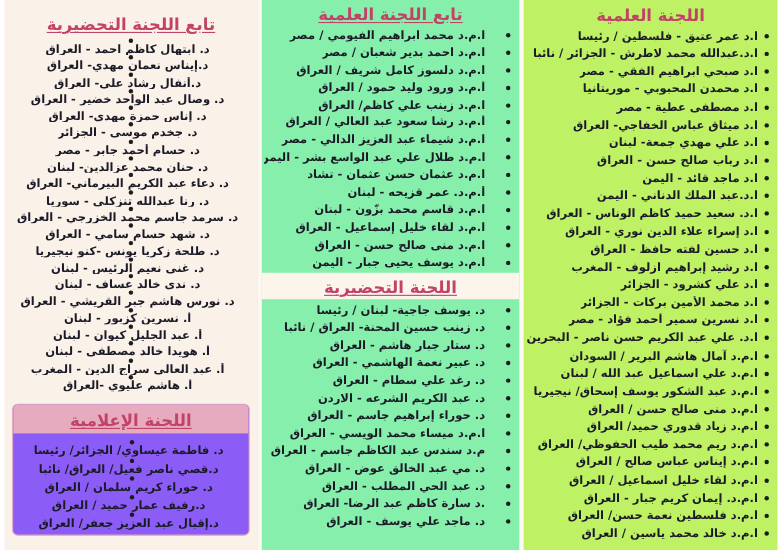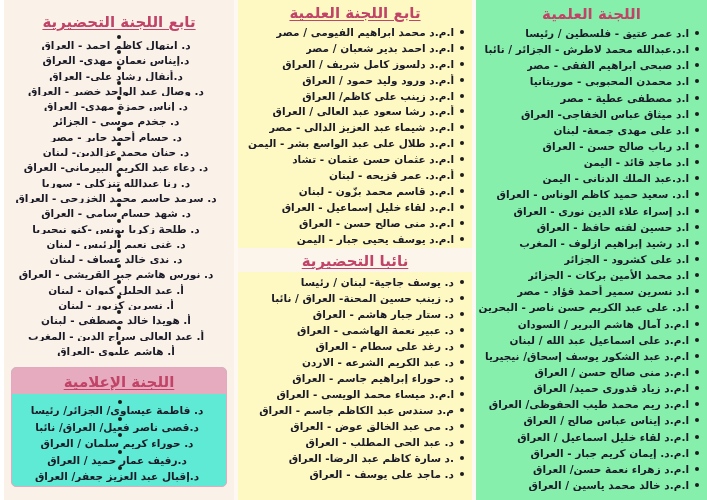--- a/index.html
+++ b/index.html
@@ -5,54 +5,54 @@
   html,body{margin:0;padding:0;}
   body{
     width:707px;height:500px;overflow:hidden;
     font-family:"DejaVu Sans",sans-serif;
     font-weight:bold;
     -webkit-font-smoothing:antialiased;
   }
   .page{display:flex;flex-direction:row;direction:rtl;width:707px;height:500px;}
   .col{box-sizing:border-box;overflow:hidden;position:relative;}
   
-  .col-science{width:235px;background:#86efac;border-left:4px solid #fdf8f1;}
-  .col-mid{width:238px;background:#fef9c3;border-left:4px solid #fdf8f1;}
+  .col-science{width:235px;background:#bef264;border-left:4px solid #fdf8f1;}
+  .col-mid{width:238px;background:#86efac;border-left:4px solid #fdf8f1;}
   .col-left{width:230px;background:#faf1e8;}
 
   .hdr{
     color:#c14368;font-size:15px;line-height:18px;margin:0;
     text-align:center;font-weight:bold;
   }
   .u{text-decoration:underline;text-underline-offset:2px;}
 
   ul.members{list-style:none;margin:0;padding:0 8px 0 2px;}
   ul.members li{
     display:flex;align-items:center;justify-content:flex-start;
     white-space:nowrap;color:#1b1b28;font-size:10.5px;
   }
   .bullet{width:4px;height:4px;border-radius:50%;background:#1c1c1c;margin-left:6px;flex:none;}
   .txt{overflow:hidden;}
 
   .col-science .hdr{padding-top:5px;margin-bottom:2px;}
   .col-science ul.members li{height:16.15px;}
 
   .col-mid .hdr-top{padding-top:4px;margin-bottom:2px;}
-  .col-mid ul.members li{height:15.9px;}
+  .col-mid ul.members li{height:15.9px;gap:13px;}
   .band{
     background:#fcf5ec;text-align:center;padding:3px 0 2px;
     margin:2px 0 2px;
   }
   .col-mid ul.sec2 li{height:16.0px;}
 
   .col-left .hdr-top{padding-top:13px;margin-bottom:4px;}
   .col-left ul.members li{height:15.3px;flex-direction:column;}
   .media-box{
     margin:11px 7px 0 7px;
-    background:#5eead4;
+    background:#8b5cf6;
     border:1px solid #e3a9be;
     border-radius:5px;
     overflow:hidden;
     min-height:118px;
   }
   .media-band{
     background:#e6abbf;text-align:center;padding:4px 0 3px;
   }
   .media-box ul.members{padding:6px 6px 0 2px;}
   .media-box ul.members li{height:16.5px;}
@@ -168,21 +168,21 @@
         <li>
           <span class="bullet"></span>
           <span class="txt">ا.م.د لقاء خليل اسماعيل / العراق</span>
         </li>
         <li>
           <span class="bullet"></span>
           <span class="txt">ا.م.د. إيمان كريم جبار - العراق</span>
         </li>
         <li>
           <span class="bullet"></span>
-          <span class="txt">ا.م.د زهراء نعمة حسن/ العراق</span>
+          <span class="txt">ا.م.د فلسطين نعمة حسن/ العراق</span>
         </li>
         <li>
           <span class="bullet"></span>
           <span class="txt">ا.م.د خالد محمد ياسين / العراق</span>
         </li>
       </ul>
   </div>
 
   <div class="col col-mid">
     <h2 class="hdr hdr-top u">تابع اللجنة العلمية</h2>
@@ -238,21 +238,21 @@
         <li>
           <span class="bullet"></span>
           <span class="txt">ا.م.د منى صالح حسن - العراق</span>
         </li>
         <li>
           <span class="bullet"></span>
           <span class="txt">ا.م.د يوسف يحيى جبار - اليمن</span>
         </li>
       </ul>
     <div class="band">
-      <span class="hdr u">نائبا التحضيرية</span>
+      <span class="hdr u">اللجنة التحضيرية</span>
     </div>
     <ul class="members sec2">
         <li>
           <span class="bullet"></span>
           <span class="txt">د. يوسف جاجية-  لبنان / رئيسا</span>
         </li>
         <li>
           <span class="bullet"></span>
           <span class="txt">د. زينب حسين المحنة- العراق /  نائبا</span>
         </li>
@@ -365,25 +365,25 @@
         <li>
           <span class="bullet"></span>
           <span class="txt">د. ندى خالد عساف - لبنان</span>
         </li>
         <li>
           <span class="bullet"></span>
           <span class="txt">د. نورس هاشم جبر القريشي - العراق</span>
         </li>
         <li>
           <span class="bullet"></span>
+          <span class="txt">أ. نسرين كزبور - لبنان</span>
+        </li>
+        <li>
+          <span class="bullet"></span>
           <span class="txt">أ. عبد الجليل كيوان - لبنان</span>
-        </li>
-        <li>
-          <span class="bullet"></span>
-          <span class="txt">أ. نسرين كزبور - لبنان</span>
         </li>
         <li>
           <span class="bullet"></span>
           <span class="txt">أ. هويدا خالد مصطفى - لبنان</span>
         </li>
         <li>
           <span class="bullet"></span>
           <span class="txt">أ. عبد العالي سراج الدين - المغرب</span>
         </li>
         <li>

